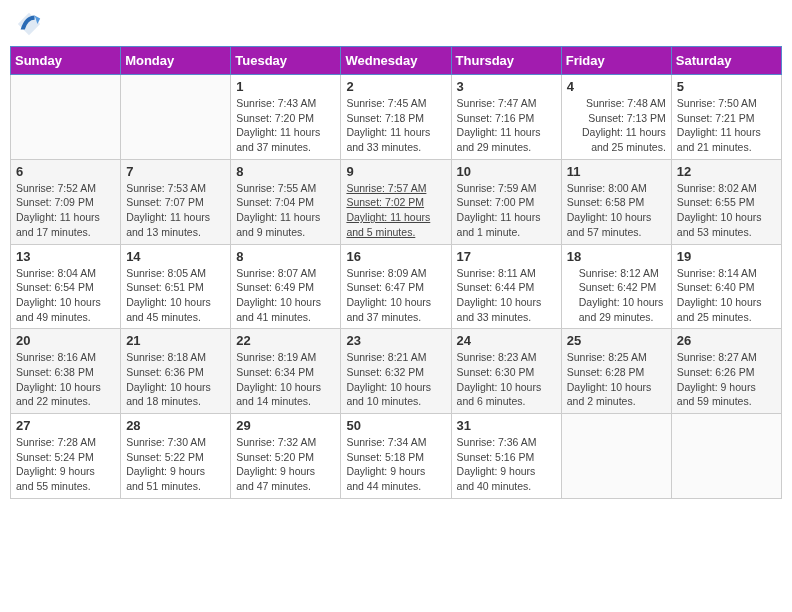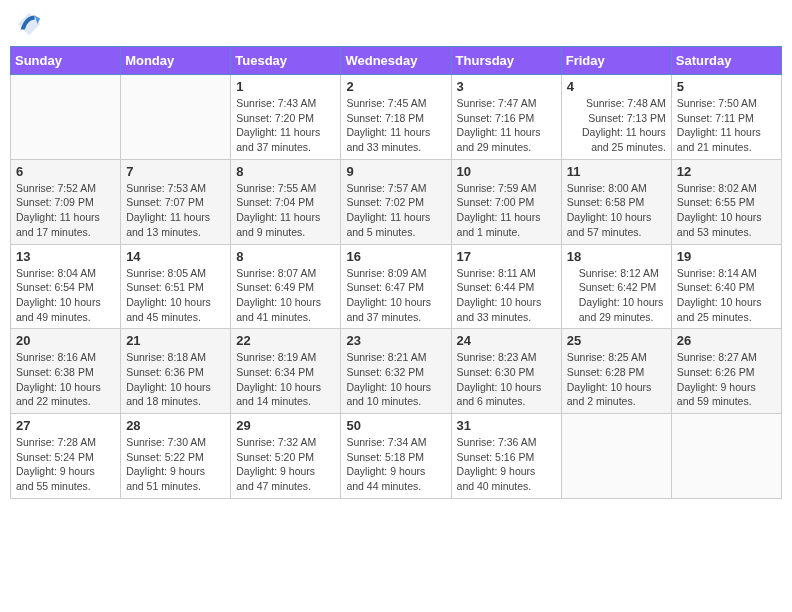--- a/index.html
+++ b/index.html
@@ -52,21 +52,21 @@
     .location {
       font-size: 16px;
       color: #444;
     }
     .calendar {
       width: 100%;
       border-collapse: collapse;
       border: 1px solid #ccc;
     }
     .calendar th {
-      background-color: #8b5cf6;
+      background-color: #a21caf;
       color: #fff;
       font-size: 13px;
       padding: 6px 4px;
       text-align: left;
       border: 1px solid #5588cc;
       font-weight: bold;
     }
     .calendar td {
       vertical-align: top;
       border: 1px solid #ccc;
@@ -161,21 +161,21 @@
         <td>
           <span class="day-num">4</span>
           <div class="day-info" style="white-space: pre-line; text-align: right;">Sunrise: 7:48 AM
 Sunset: 7:13 PM
 Daylight: 11 hours
 and 25 minutes.</div>
         </td>
         <td>
           <span class="day-num">5</span>
           <div class="day-info" style="white-space: pre-line;">Sunrise: 7:50 AM
-Sunset: 7:11 PM
+Sunset: 7:21 PM
 Daylight: 11 hours
 and 21 minutes.</div>
         </td>
       </tr>
       <tr>
         <td>
           <span class="day-num">6</span>
           <div class="day-info" style="white-space: pre-line;">Sunrise: 7:52 AM
 Sunset: 7:09 PM
 Daylight: 11 hours
@@ -190,21 +190,21 @@
         </td>
         <td>
           <span class="day-num">8</span>
           <div class="day-info" style="white-space: pre-line;">Sunrise: 7:55 AM
 Sunset: 7:04 PM
 Daylight: 11 hours
 and 9 minutes.</div>
         </td>
         <td>
           <span class="day-num">9</span>
-          <div class="day-info" style="white-space: pre-line;">Sunrise: 7:57 AM
+          <div class="day-info" style="white-space: pre-line; text-decoration: underline;">Sunrise: 7:57 AM
 Sunset: 7:02 PM
 Daylight: 11 hours
 and 5 minutes.</div>
         </td>
         <td>
           <span class="day-num">10</span>
           <div class="day-info" style="white-space: pre-line;">Sunrise: 7:59 AM
 Sunset: 7:00 PM
 Daylight: 11 hours
 and 1 minute.</div>

